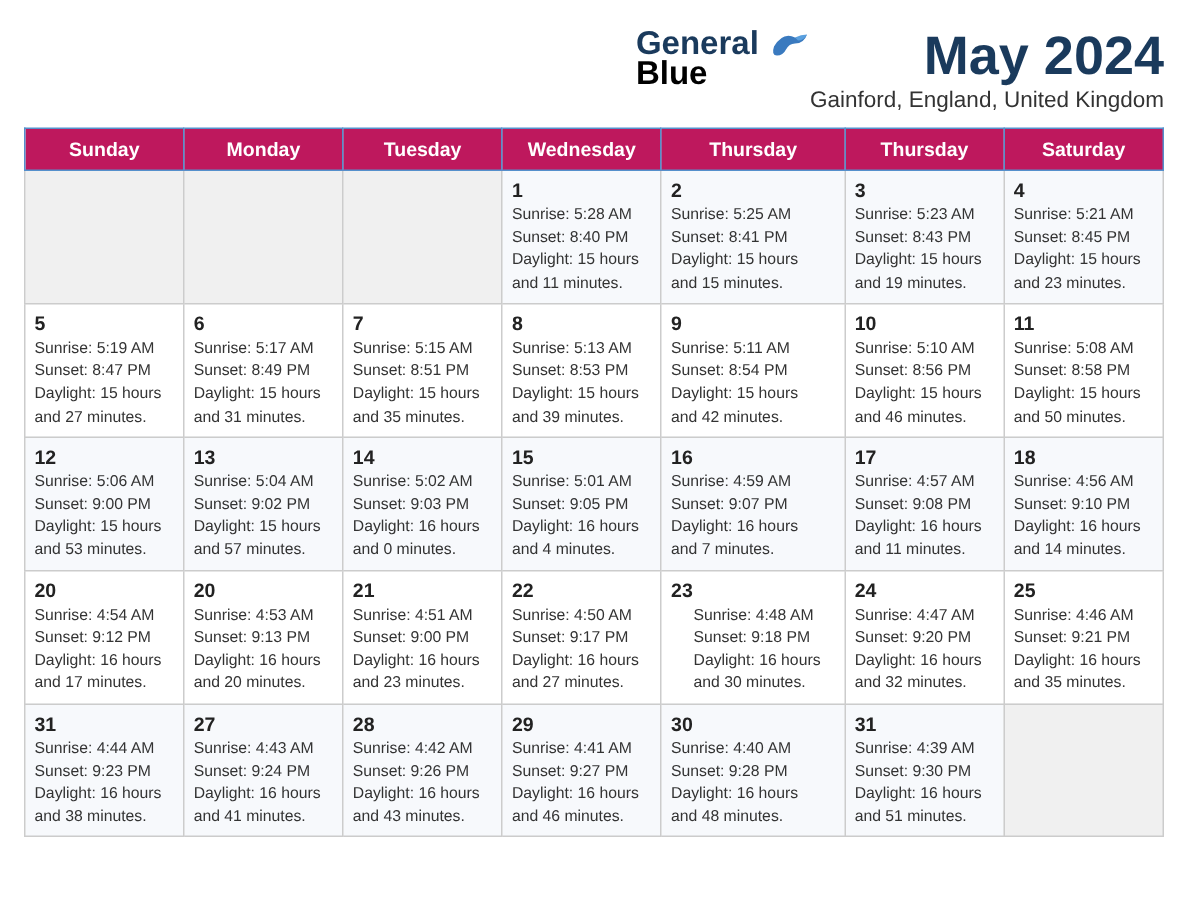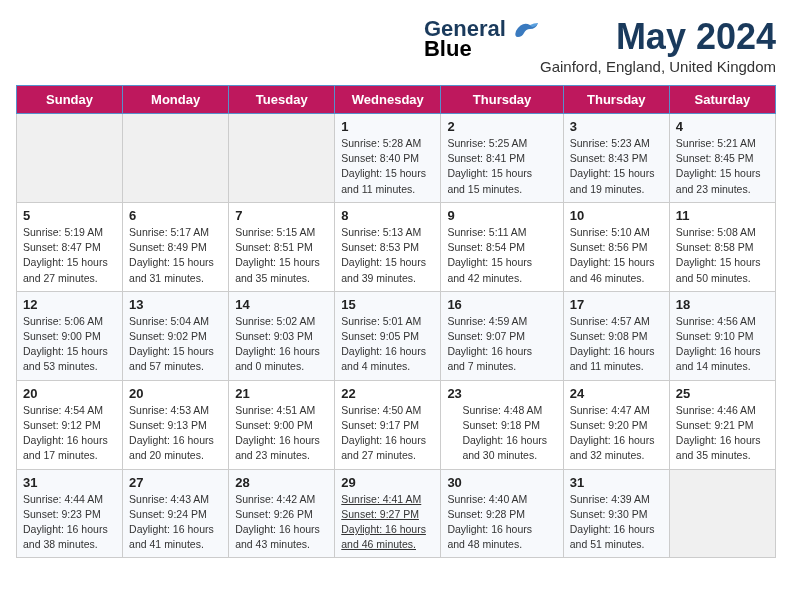--- a/index.html
+++ b/index.html
@@ -317,21 +317,21 @@
         </td>
         <td>
           <span class="day-num">28</span>
           <div class="day-info" style="white-space: pre-line;">Sunrise: 4:42 AM
 Sunset: 9:26 PM
 Daylight: 16 hours
 and 43 minutes.</div>
         </td>
         <td>
           <span class="day-num">29</span>
-          <div class="day-info" style="white-space: pre-line; text-decoration: underline;">Sunrise: 4:41 AM
+          <div class="day-info" style="white-space: pre-line;">Sunrise: 4:41 AM
 Sunset: 9:27 PM
 Daylight: 16 hours
 and 46 minutes.</div>
         </td>
         <td>
           <span class="day-num">30</span>
           <div class="day-info" style="white-space: pre-line;">Sunrise: 4:40 AM
 Sunset: 9:28 PM
 Daylight: 16 hours
 and 48 minutes.</div>

